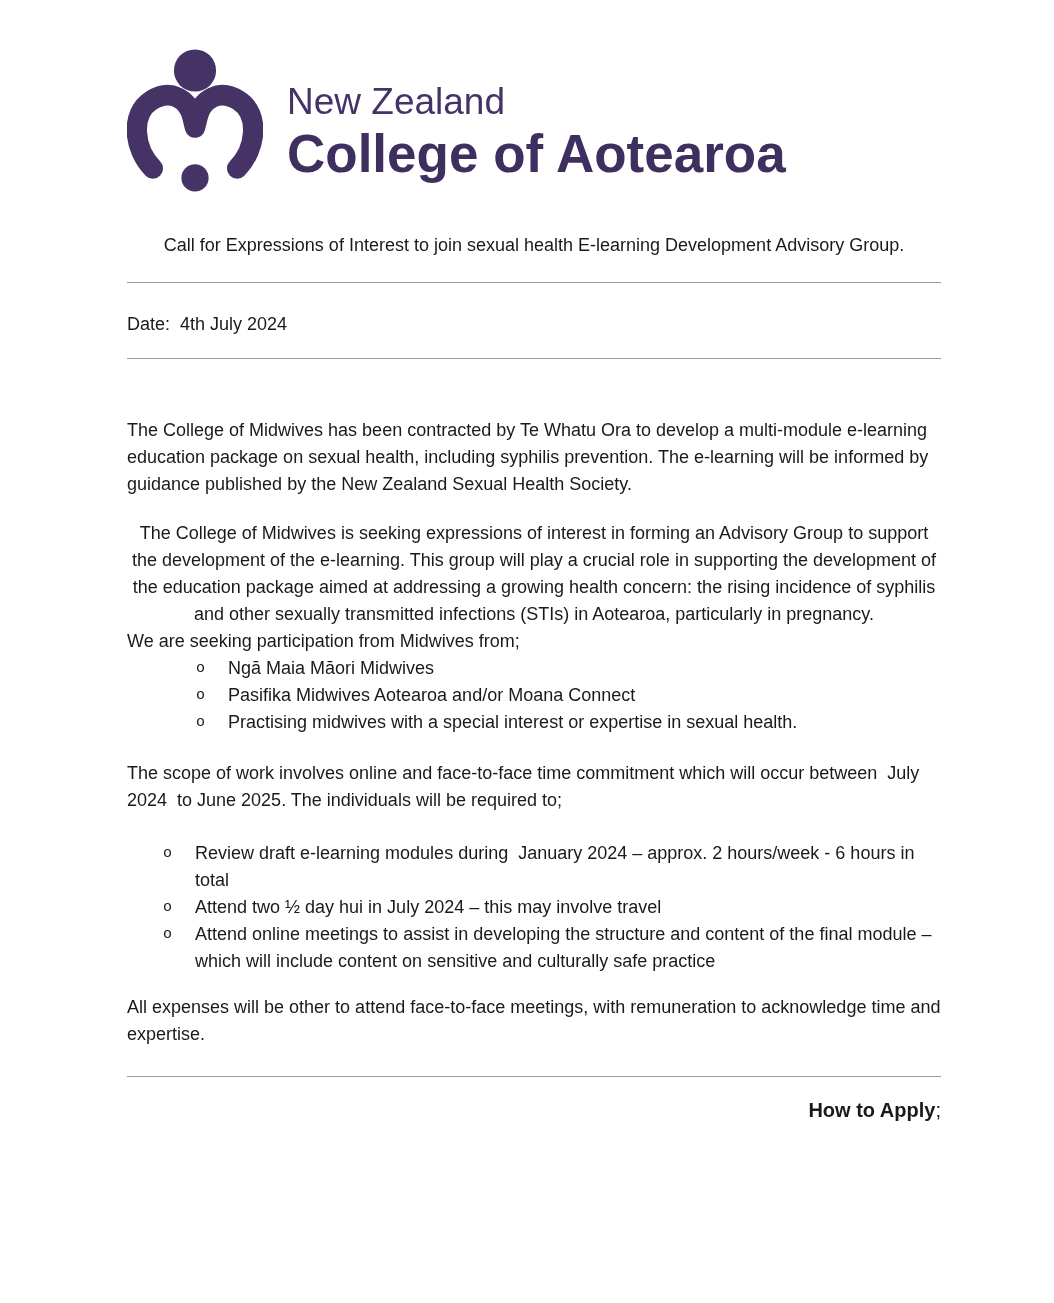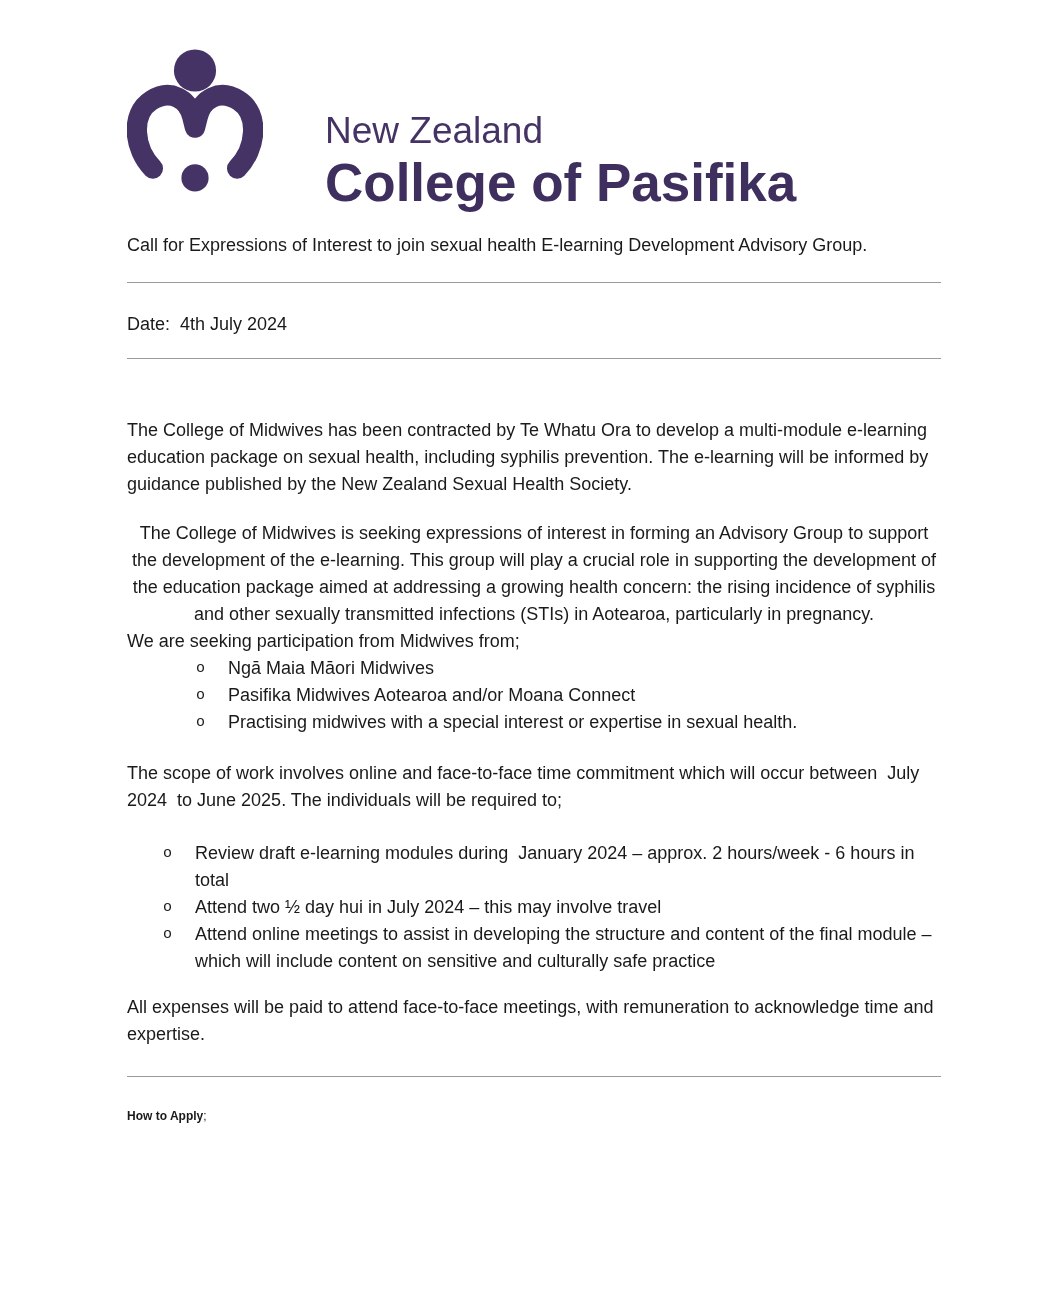--- a/index.html
+++ b/index.html
@@ -6,42 +6,42 @@
   html,body { background:#ffffff; }
   body {
     width:1054px; height:1303px;
     font-family:"Liberation Sans", sans-serif;
     color:#1a1a1a;
     overflow:hidden;
   }
   .page { padding:46px 113px 0 127px; }
 
   
-  .logo-row { display:flex; align-items:flex-end; gap:62px; margin-bottom:20px; }
+  .logo-row { display:flex; align-items:center; gap:24px; margin-bottom:20px; }
   .logo-mark { width:136px; height:166px; flex:0 0 auto; }
   .logo-text { padding-top:6px; }
   .logo-line1 { font-size:37px; font-weight:400; color:#453366; line-height:1.15; }
   .logo-line2 { font-size:53px; font-weight:700; color:#3f2f5e; line-height:1.12; letter-spacing:0px; }
   .logo-tagline { margin-top:16px; font-size:16px; font-weight:700; color:#5d5870; letter-spacing:3.2px; }
 
   
   .txt { font-size:18px; line-height:27px; white-space:pre-wrap; }
   .rule { border-top:1px solid #9b9b9b; height:0; }
 
-  .title { margin-top:2px; }
+  .title { margin-top:2px;text-align:center; }
   .rule-1 { margin-top:23px; }
   .date-line { margin-top:28px; }
   .rule-2 { margin-top:20px; }
   .p-contract { margin-top:58px; }
   .p-advisory { margin-top:22px;text-align:center; }
   .p-seeking { }
   .p-scope { margin-top:24px; }
   .p-expenses { margin-top:19px; }
   .rule-3 { margin-top:28px; }
-  .howto { margin-top:26px; font-size:12px; line-height:27px; }
+  .howto { margin-top:20px; font-size:20px; line-height:27px;text-align:right; }
   .howto .bold { font-weight:700; }
 
   ul.bullets { list-style:none; }
   ul.bullets li { display:flex; font-size:18px; line-height:27px; }
   ul.bullets .marker {
     font-family:"Liberation Mono", monospace;
     font-size:15px; line-height:27px; width:32px; flex:0 0 32px;
   }
   ul.bullets .li-text { white-space:pre-wrap; }
   ul.indent-deep li { padding-left:69px; }
@@ -54,21 +54,21 @@
 <div class="page">
 
   <div class="logo-row">
     <svg class="logo-mark" viewBox="0 0 100 118" xmlns="http://www.w3.org/2000/svg">
       <circle cx="50" cy="16" r="15.5" fill="#453366"></circle>
       <path d="M 19 88 C 5 74 2 48 18 38 C 32 29 45 37 48 50 L 50 58 L 52 50 C 55 37 68 29 82 38 C 98 48 95 74 81 88" fill="none" stroke="#453366" stroke-width="15" stroke-linecap="round" stroke-linejoin="round"></path>
       <circle cx="50" cy="95" r="10" fill="#453366"></circle>
     </svg>
     <div class="logo-text">
       <div class="logo-line1">New Zealand</div>
-      <div class="logo-line2">College of Pasifika</div>
+      <div class="logo-line2">College of Aotearoa</div>
     </div>
   </div>
 
   <div class="txt title">Call for Expressions of Interest to join sexual health E-learning Development Advisory Group.</div>
 
   <div class="rule rule-1"></div>
 
   <div class="txt date-line">Date:  4th July 2024</div>
 
   <div class="rule rule-2"></div>
@@ -104,21 +104,21 @@
     <li>
       <span class="marker">o</span>
       <span class="li-text">Attend two ½ day hui in July 2024 – this may involve travel</span>
     </li>
     <li>
       <span class="marker">o</span>
       <span class="li-text">Attend online meetings to assist in developing the structure and content of the final module – which will include content on sensitive and culturally safe practice</span>
     </li>
   </ul>
 
-  <div class="txt p-expenses">All expenses will be paid to attend face-to-face meetings, with remuneration to acknowledge time and expertise.</div>
+  <div class="txt p-expenses">All expenses will be other to attend face-to-face meetings, with remuneration to acknowledge time and expertise.</div>
 
   <div class="rule rule-3"></div>
 
   <div class="howto">
     <span class="bold">How to Apply</span><span>;</span>
   </div>
 
 </div>
 
 </body></html>

